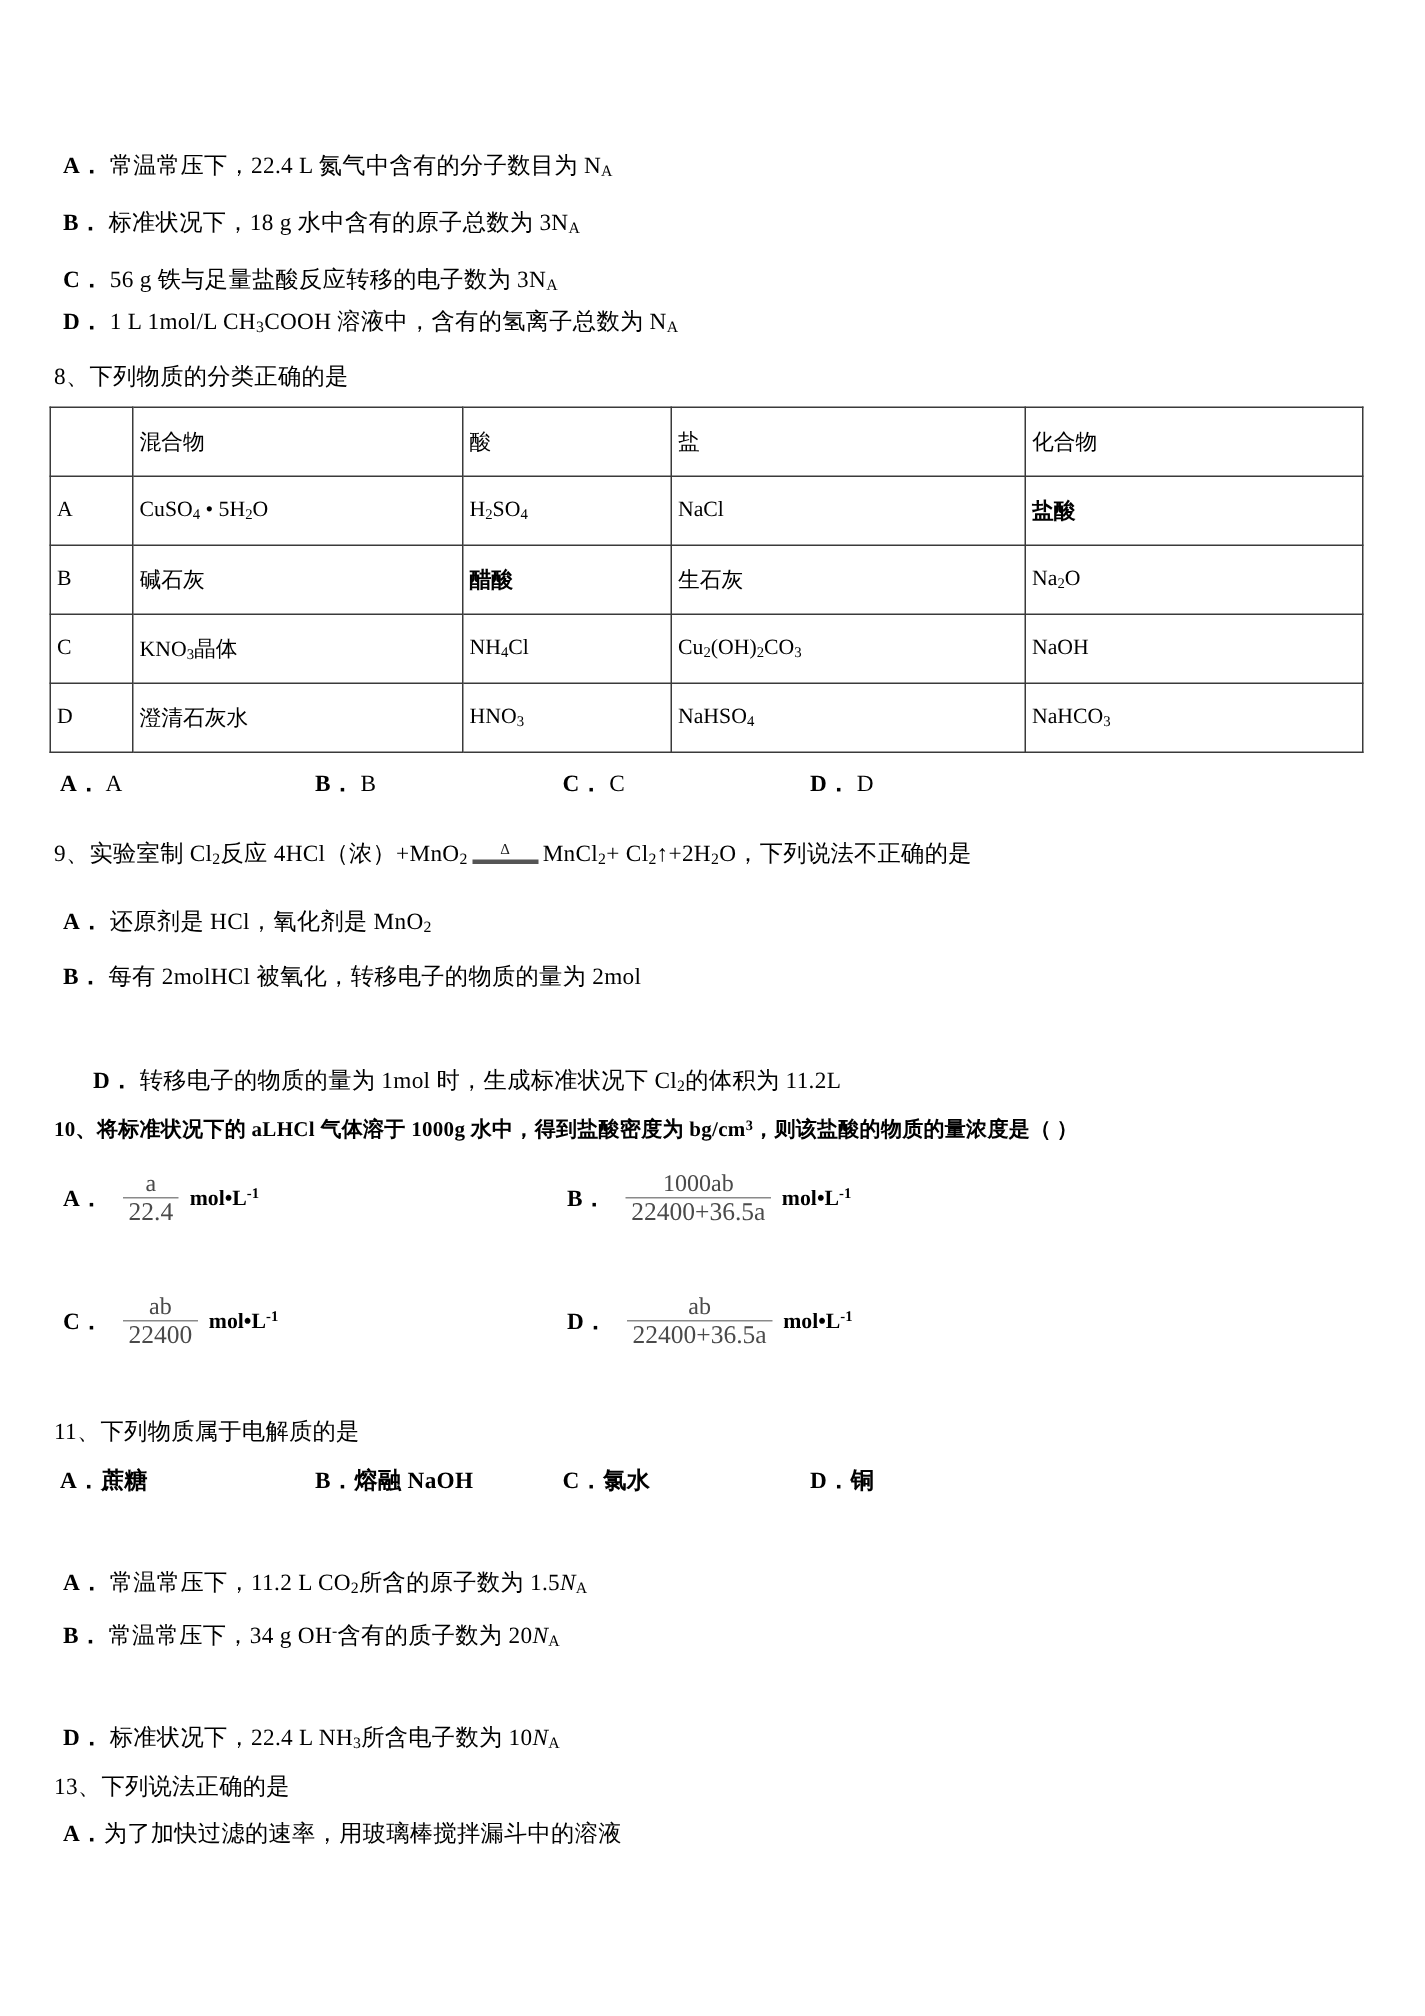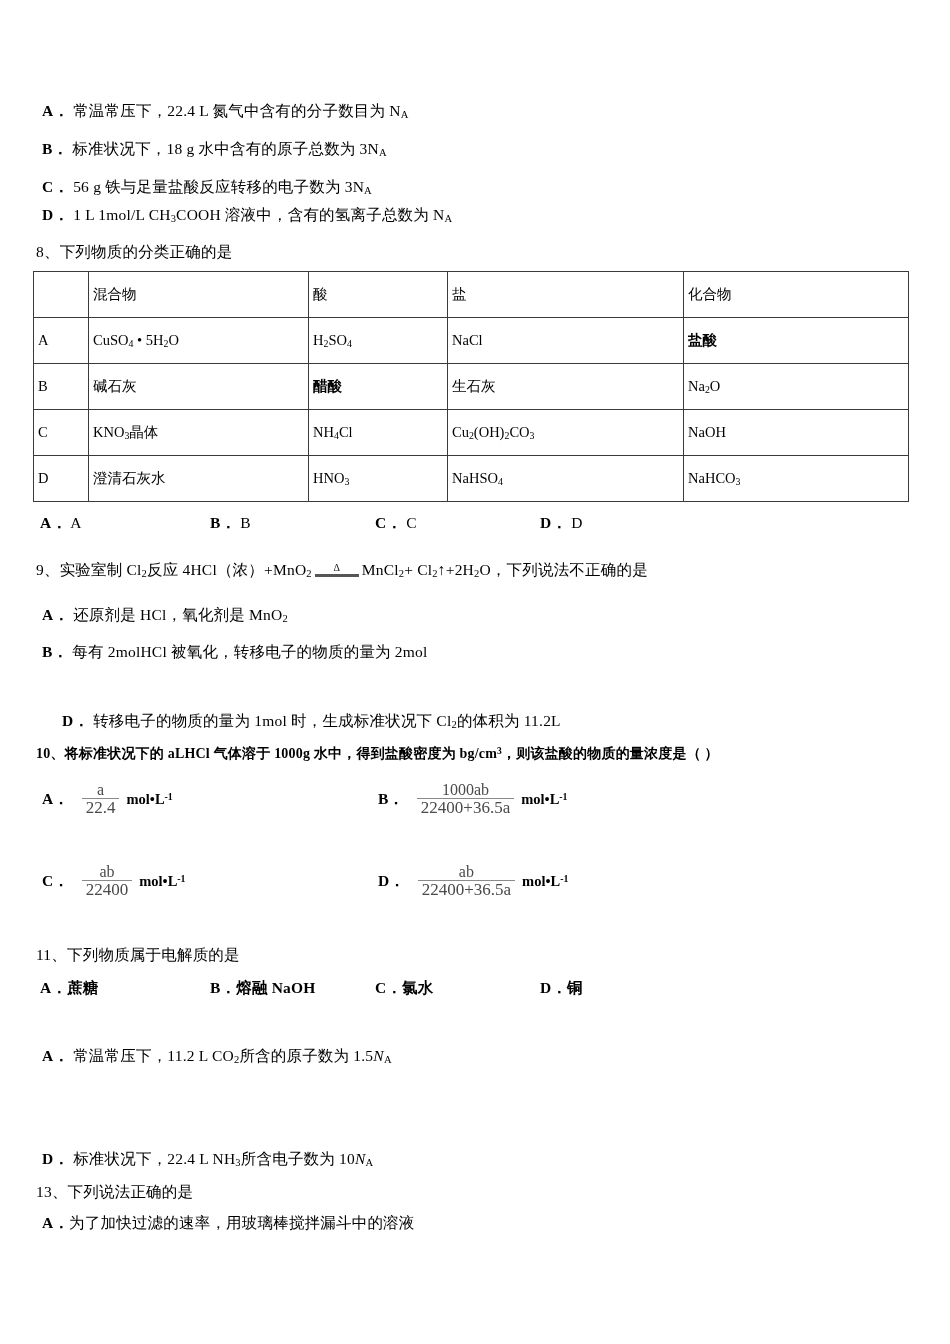--- a/index.html
+++ b/index.html
@@ -296,20 +296,24 @@
   </div>
   <div class="opt-line bold" style="left:540px; top:977px;">
     <span class="lbl">D．</span><span>铜</span>
   </div>
 
 
   <div class="opt-line" style="left:42px; top:1045px;">
     <span class="lbl">A．</span>
     <span>常温常压下，11.2 L CO</span><sub>2</sub><span>所含的原子数为 1.5</span><span class="ital">N</span><sub>A</sub>
   </div>
+  <div class="opt-line" style="left:42px; top:1080px;">
+    <span class="lbl">B．</span>
+    <span>常温常压下，34 g OH</span><sup>-</sup><span>含有的质子数为 20</span><span class="ital">N</span><sub>A</sub>
+  </div>
   <div class="opt-line" style="left:42px; top:1148px;">
     <span class="lbl">D．</span>
     <span>标准状况下，22.4 L NH</span><sub>3</sub><span>所含电子数为 10</span><span class="ital">N</span><sub>A</sub>
   </div>
 
   <div class="q-line" style="left:36px; top:1181px;">
     <span>13、</span><span>下列说法正确的是</span>
   </div>
   <div class="opt-line" style="left:42px; top:1212px;">
     <span class="lbl">A．</span><span>为了加快过滤的速率，用玻璃棒搅拌漏斗中的溶液</span>

